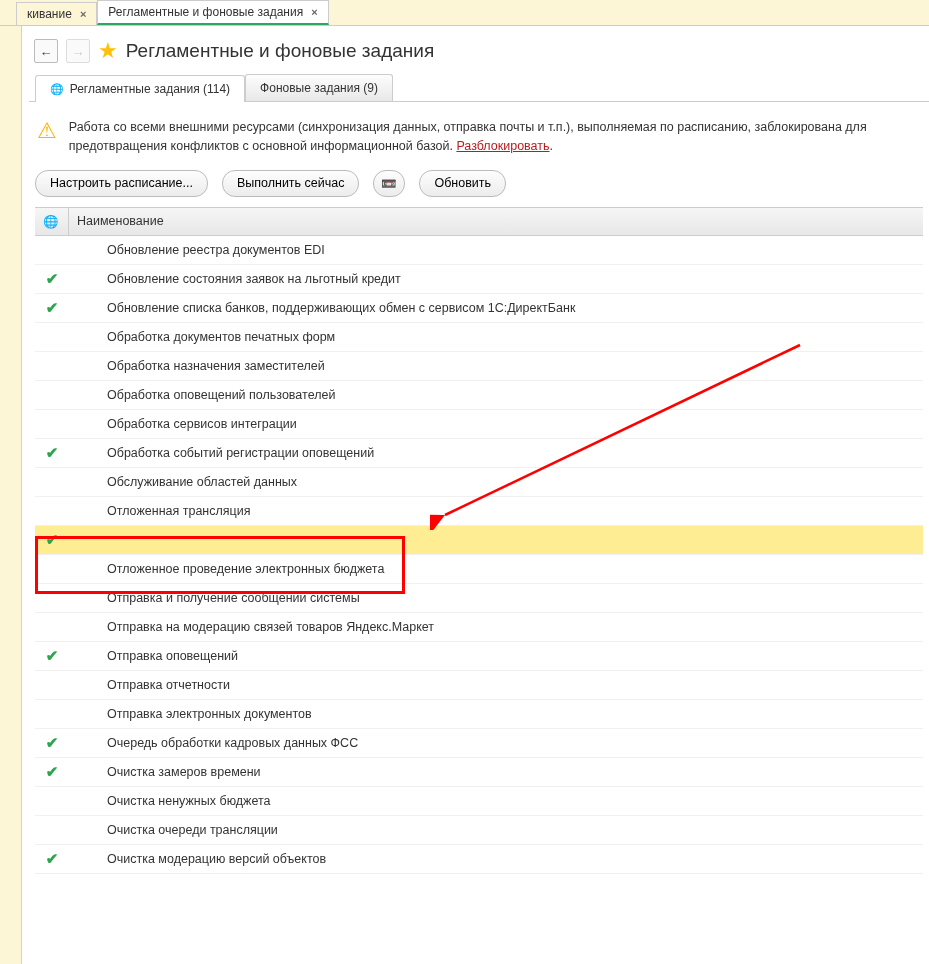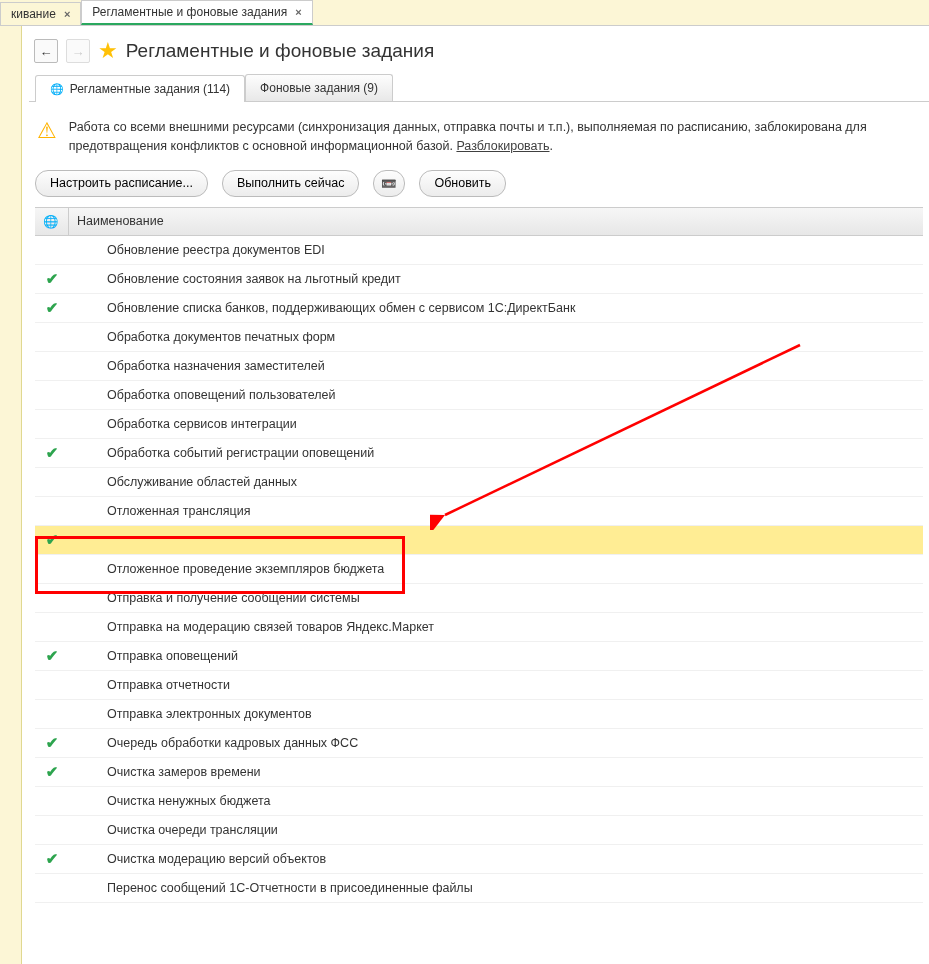--- a/index.html
+++ b/index.html
@@ -1,36 +1,36 @@
 <!DOCTYPE html>
 <html><head>
   <meta charset="utf-8">
   <style>
     * { box-sizing: border-box; margin: 0; padding: 0; }
     body { font-family: Arial, sans-serif; font-size: 13px; color: #333; background: #fff; width: 929px; }
-    .top-tabs { display: flex; border-bottom: 1px solid #ccc; background: #fcf6d6; height: 26px; align-items: flex-end; padding-left: 0; }
+    .top-tabs { display: flex; border-bottom: 1px solid #ccc; background: #fcf6d6; height: 26px; align-items: flex-end; padding-left: 16px; }
     .top-tab { display: flex; align-items: center; padding: 4px 10px; background: #fcf6d6; border: 1px solid #ccc; border-bottom: none; font-size: 12px; gap: 8px; cursor: pointer; }
     .top-tab.active { background: #fff; border-bottom: 2px solid #2aa85f; }
     .top-tab .close { font-weight: bold; color: #666; font-size: 11px; }
     .content { background: #fff; padding: 0 0 0 28px; border-left: 1px solid #ddd; margin-left: 0; }
     .left-stripe { position: absolute; left: 0; top: 26px; bottom: 0; width: 22px; background: #fcf6d6; border-right: 1px solid #e0d890; }
     .header-row { display: flex; align-items: center; gap: 8px; padding: 12px 10px 10px 5px; }
     .nav-btn { width: 24px; height: 24px; border: 1px solid #bbb; background: #fafafa; display: flex; align-items: center; justify-content: center; cursor: pointer; border-radius: 2px; }
     .nav-btn.disabled { color: #ccc; border-color: #ddd; }
     .star-icon { color: #ffc107; font-size: 22px; }
     .page-title { font-size: 19px; font-weight: normal; }
     .main-tabs { display: flex; border-bottom: 1px solid #ccc; padding-left: 6px; }
     .main-tab { padding: 6px 14px; border: 1px solid #ccc; border-bottom: none; background: linear-gradient(#fdfdfd, #e8e8e8); font-size: 12px; cursor: pointer; border-radius: 3px 3px 0 0; display: flex; align-items: center; gap: 6px; }
     .main-tab.active { background: #fff; position: relative; top: 1px; }
     .main-tab .globe { font-size: 11px; color: #888; }
     .tab-body { padding: 12px 6px 6px 6px; }
     .warning-bar { display: flex; gap: 12px; padding: 4px 2px 14px 2px; }
     .warn-icon { font-size: 22px; color: #ffb300; }
     .warn-text { font-size: 12.5px; line-height: 1.5; }
-    .warn-text a { color: #404040; text-decoration: underline; cursor: pointer; }
+    .warn-text a { color: #b91c1c; text-decoration: underline; cursor: pointer; }
     .toolbar { display: flex; gap: 14px; padding-bottom: 10px; }
     .btn { padding: 5px 14px; border: 1px solid #bbb; background: linear-gradient(#fdfdfd,#ececec); font-size: 12.5px; cursor: pointer; border-radius: 13px; }
     .btn.icon-only { width: 32px; padding: 5px 0; text-align: center; }
     .table-head { display: flex; background: linear-gradient(#f6f6f6,#e7e7e7); border-top: 1px solid #ccc; border-bottom: 1px solid #ccc; font-size: 12.5px; }
     .th-icon { width: 34px; text-align: center; padding: 6px 0; border-right: 1px solid #ccc; color: #888; }
     .th-name { flex: 1; padding: 6px 8px; }
     .row { display: flex; align-items: center; height: 29px; border-bottom: 1px solid #f0f0f0; font-size: 12.5px; }
     .row .cell-icon { width: 34px; text-align: center; }
     .row .cell-name { flex: 1; padding-left: 8px; margin-left: 30px; }
     .row.selected { background: #ffed94; }
@@ -132,21 +132,21 @@
         </div>
         <div class="row">
           <div class="cell-icon"></div>
           <div class="cell-name">Отложенная трансляция</div>
         </div>
         <div class="row selected">
           <div class="cell-icon"><span class="check">✔</span></div>
         </div>
         <div class="row">
           <div class="cell-icon"></div>
-          <div class="cell-name">Отложенное проведение экземпляров бюджета</div>
+          <div class="cell-name">Отложенное проведение электронных бюджета</div>
         </div>
         <div class="row">
           <div class="cell-icon"></div>
           <div class="cell-name">Отправка и получение сообщений системы</div>
         </div>
         <div class="row">
           <div class="cell-icon"></div>
           <div class="cell-name">Отправка на модерацию связей товаров Яндекс.Маркет</div>
         </div>
         <div class="row">
@@ -174,24 +174,20 @@
           <div class="cell-name">Очистка ненужных бюджета</div>
         </div>
         <div class="row">
           <div class="cell-icon"></div>
           <div class="cell-name">Очистка очереди трансляции</div>
         </div>
         <div class="row">
           <div class="cell-icon"><span class="check">✔</span></div>
           <div class="cell-name">Очистка модерацию версий объектов</div>
         </div>
-        <div class="row">
-          <div class="cell-icon"></div>
-          <div class="cell-name">Перенос сообщений 1С-Отчетности в присоединенные файлы</div>
-        </div>
       </div>
   </div>
 </div>
 
 <div class="highlight-box" style="left:35px; top:536px; width:370px; height:58px;"></div>
 
 <svg class="arrow-svg" style="left:430px; top:340px; width:380px; height:190px;">
   <defs>
     <marker id="ah" markerWidth="12" markerHeight="12" refX="2" refY="6" orient="auto">
       <path d="M12,1 L2,6 L12,11 Z" fill="#ff0000"></path>

